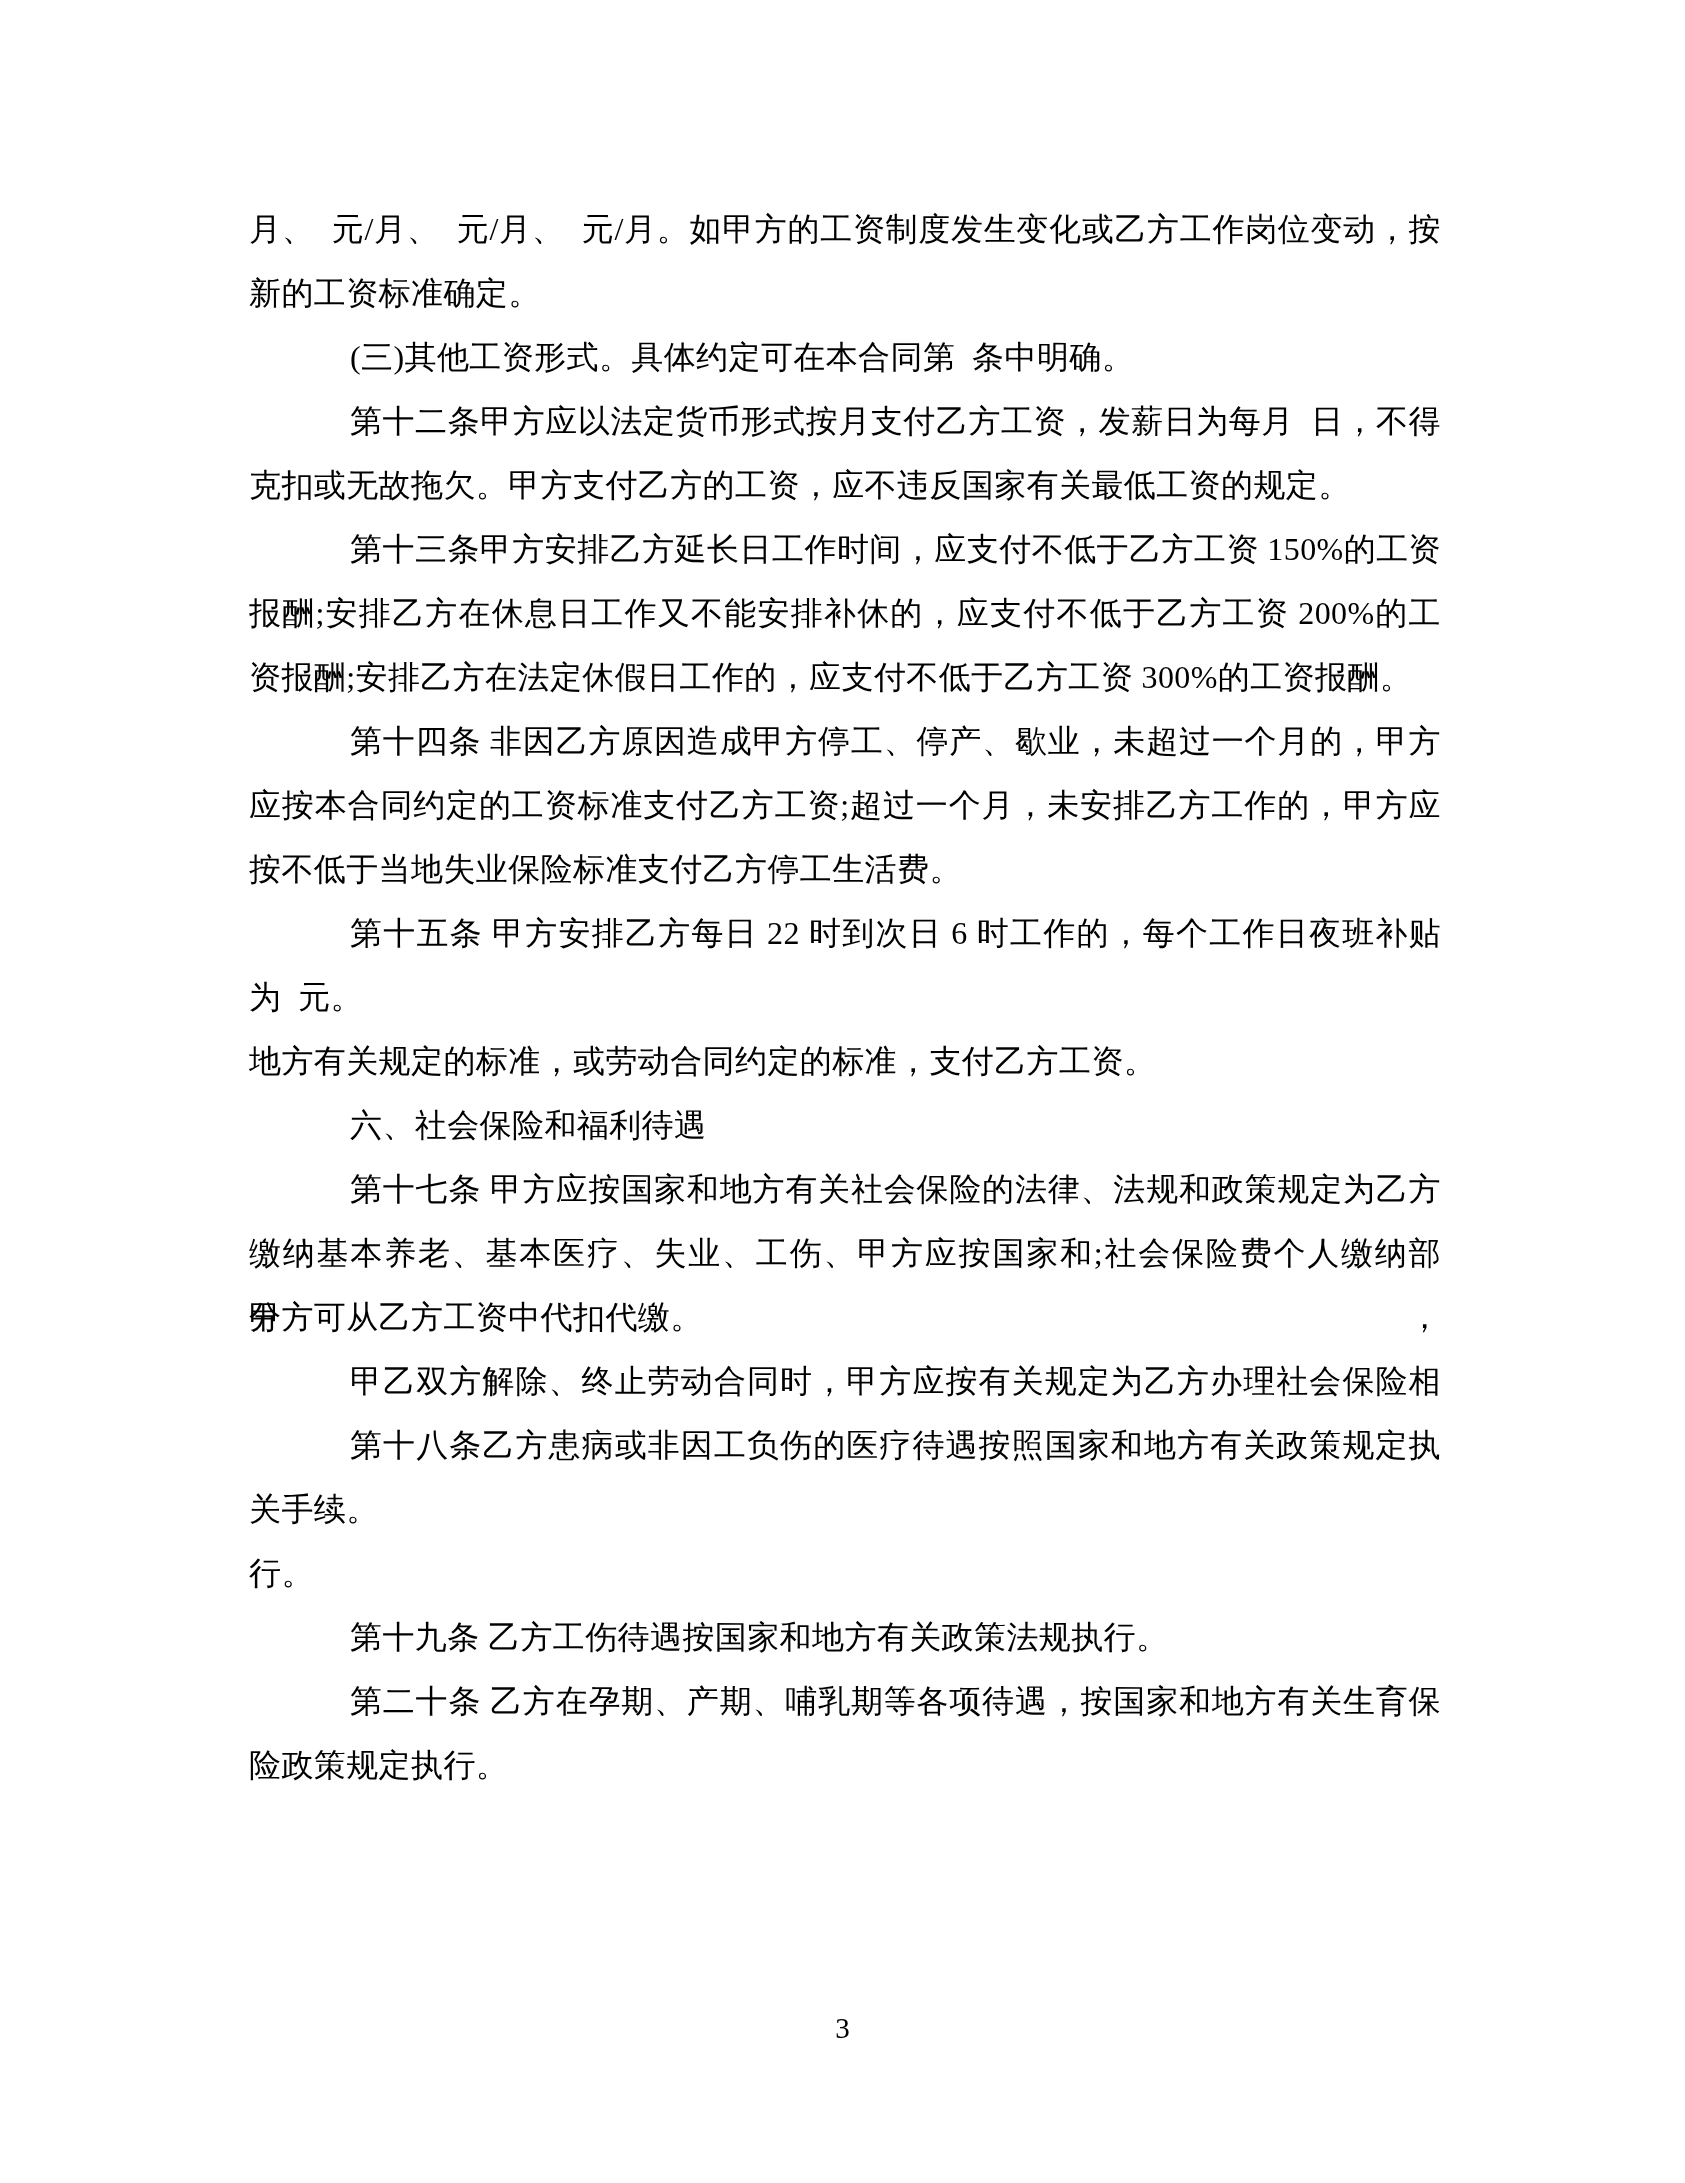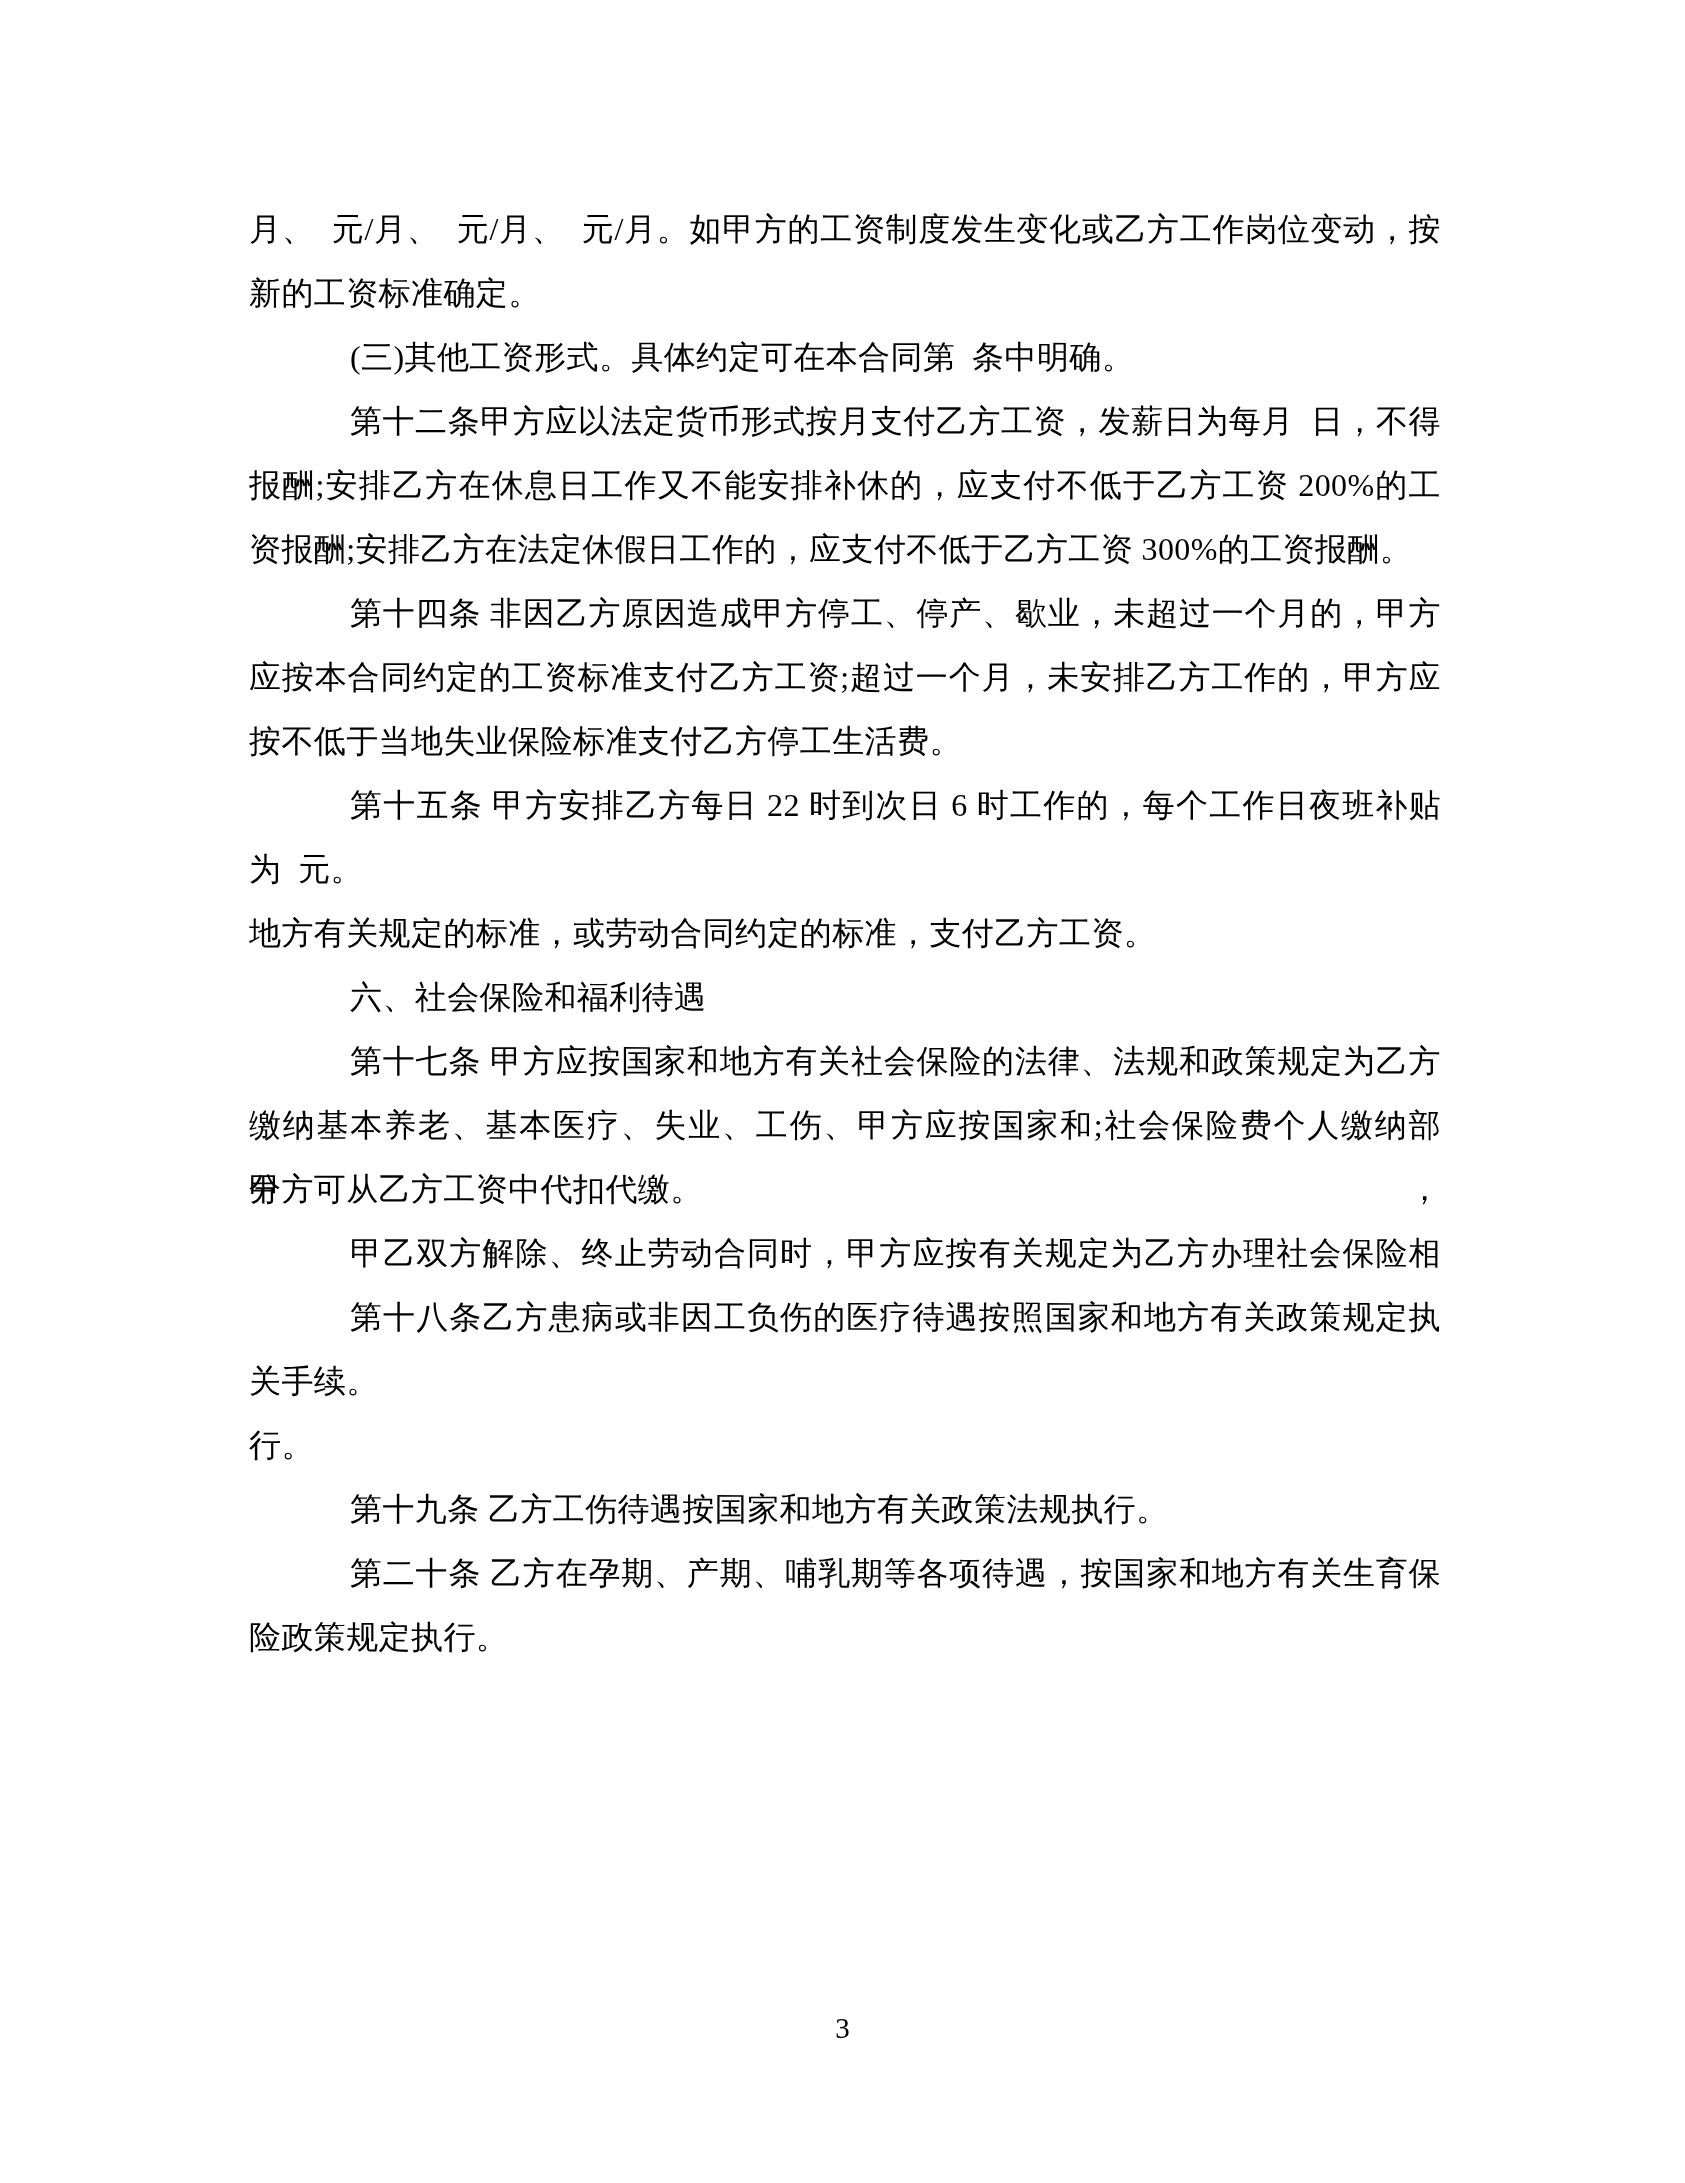--- a/index.html
+++ b/index.html
@@ -51,20 +51,22 @@
 </style>
 </head>
 <body>
 
 <div class="page">
   <div class="text-block" id="lines">
       <div class="line fill">月、  元/月、  元/月、  元/月。如甲方的工资制度发生变化或乙方工作岗位变动，按</div>
       <div class="line">新的工资标准确定。</div>
       <div class="line indent">(三)其他工资形式。具体约定可在本合同第  条中明确。</div>
       <div class="line indent fill">第十二条甲方应以法定货币形式按月支付乙方工资，发薪日为每月  日，不得</div>
+      <div class="line">克扣或无故拖欠。甲方支付乙方的工资，应不违反国家有关最低工资的规定。</div>
+      <div class="line indent fill">第十三条甲方安排乙方延长日工作时间，应支付不低于乙方工资 150%的工资</div>
       <div class="line fill">报酬;安排乙方在休息日工作又不能安排补休的，应支付不低于乙方工资 200%的工</div>
       <div class="line">资报酬;安排乙方在法定休假日工作的，应支付不低于乙方工资 300%的工资报酬。</div>
       <div class="line indent fill">第十四条 非因乙方原因造成甲方停工、停产、歇业，未超过一个月的，甲方</div>
       <div class="line fill">应按本合同约定的工资标准支付乙方工资;超过一个月，未安排乙方工作的，甲方应</div>
       <div class="line">按不低于当地失业保险标准支付乙方停工生活费。</div>
       <div class="line indent fill">第十五条 甲方安排乙方每日 22 时到次日 6 时工作的，每个工作日夜班补贴</div>
       <div class="line">为  元。</div>
       <div class="line">地方有关规定的标准，或劳动合同约定的标准，支付乙方工资。</div>
       <div class="line indent">六、社会保险和福利待遇</div>
       <div class="line indent fill">第十七条 甲方应按国家和地方有关社会保险的法律、法规和政策规定为乙方</div>

